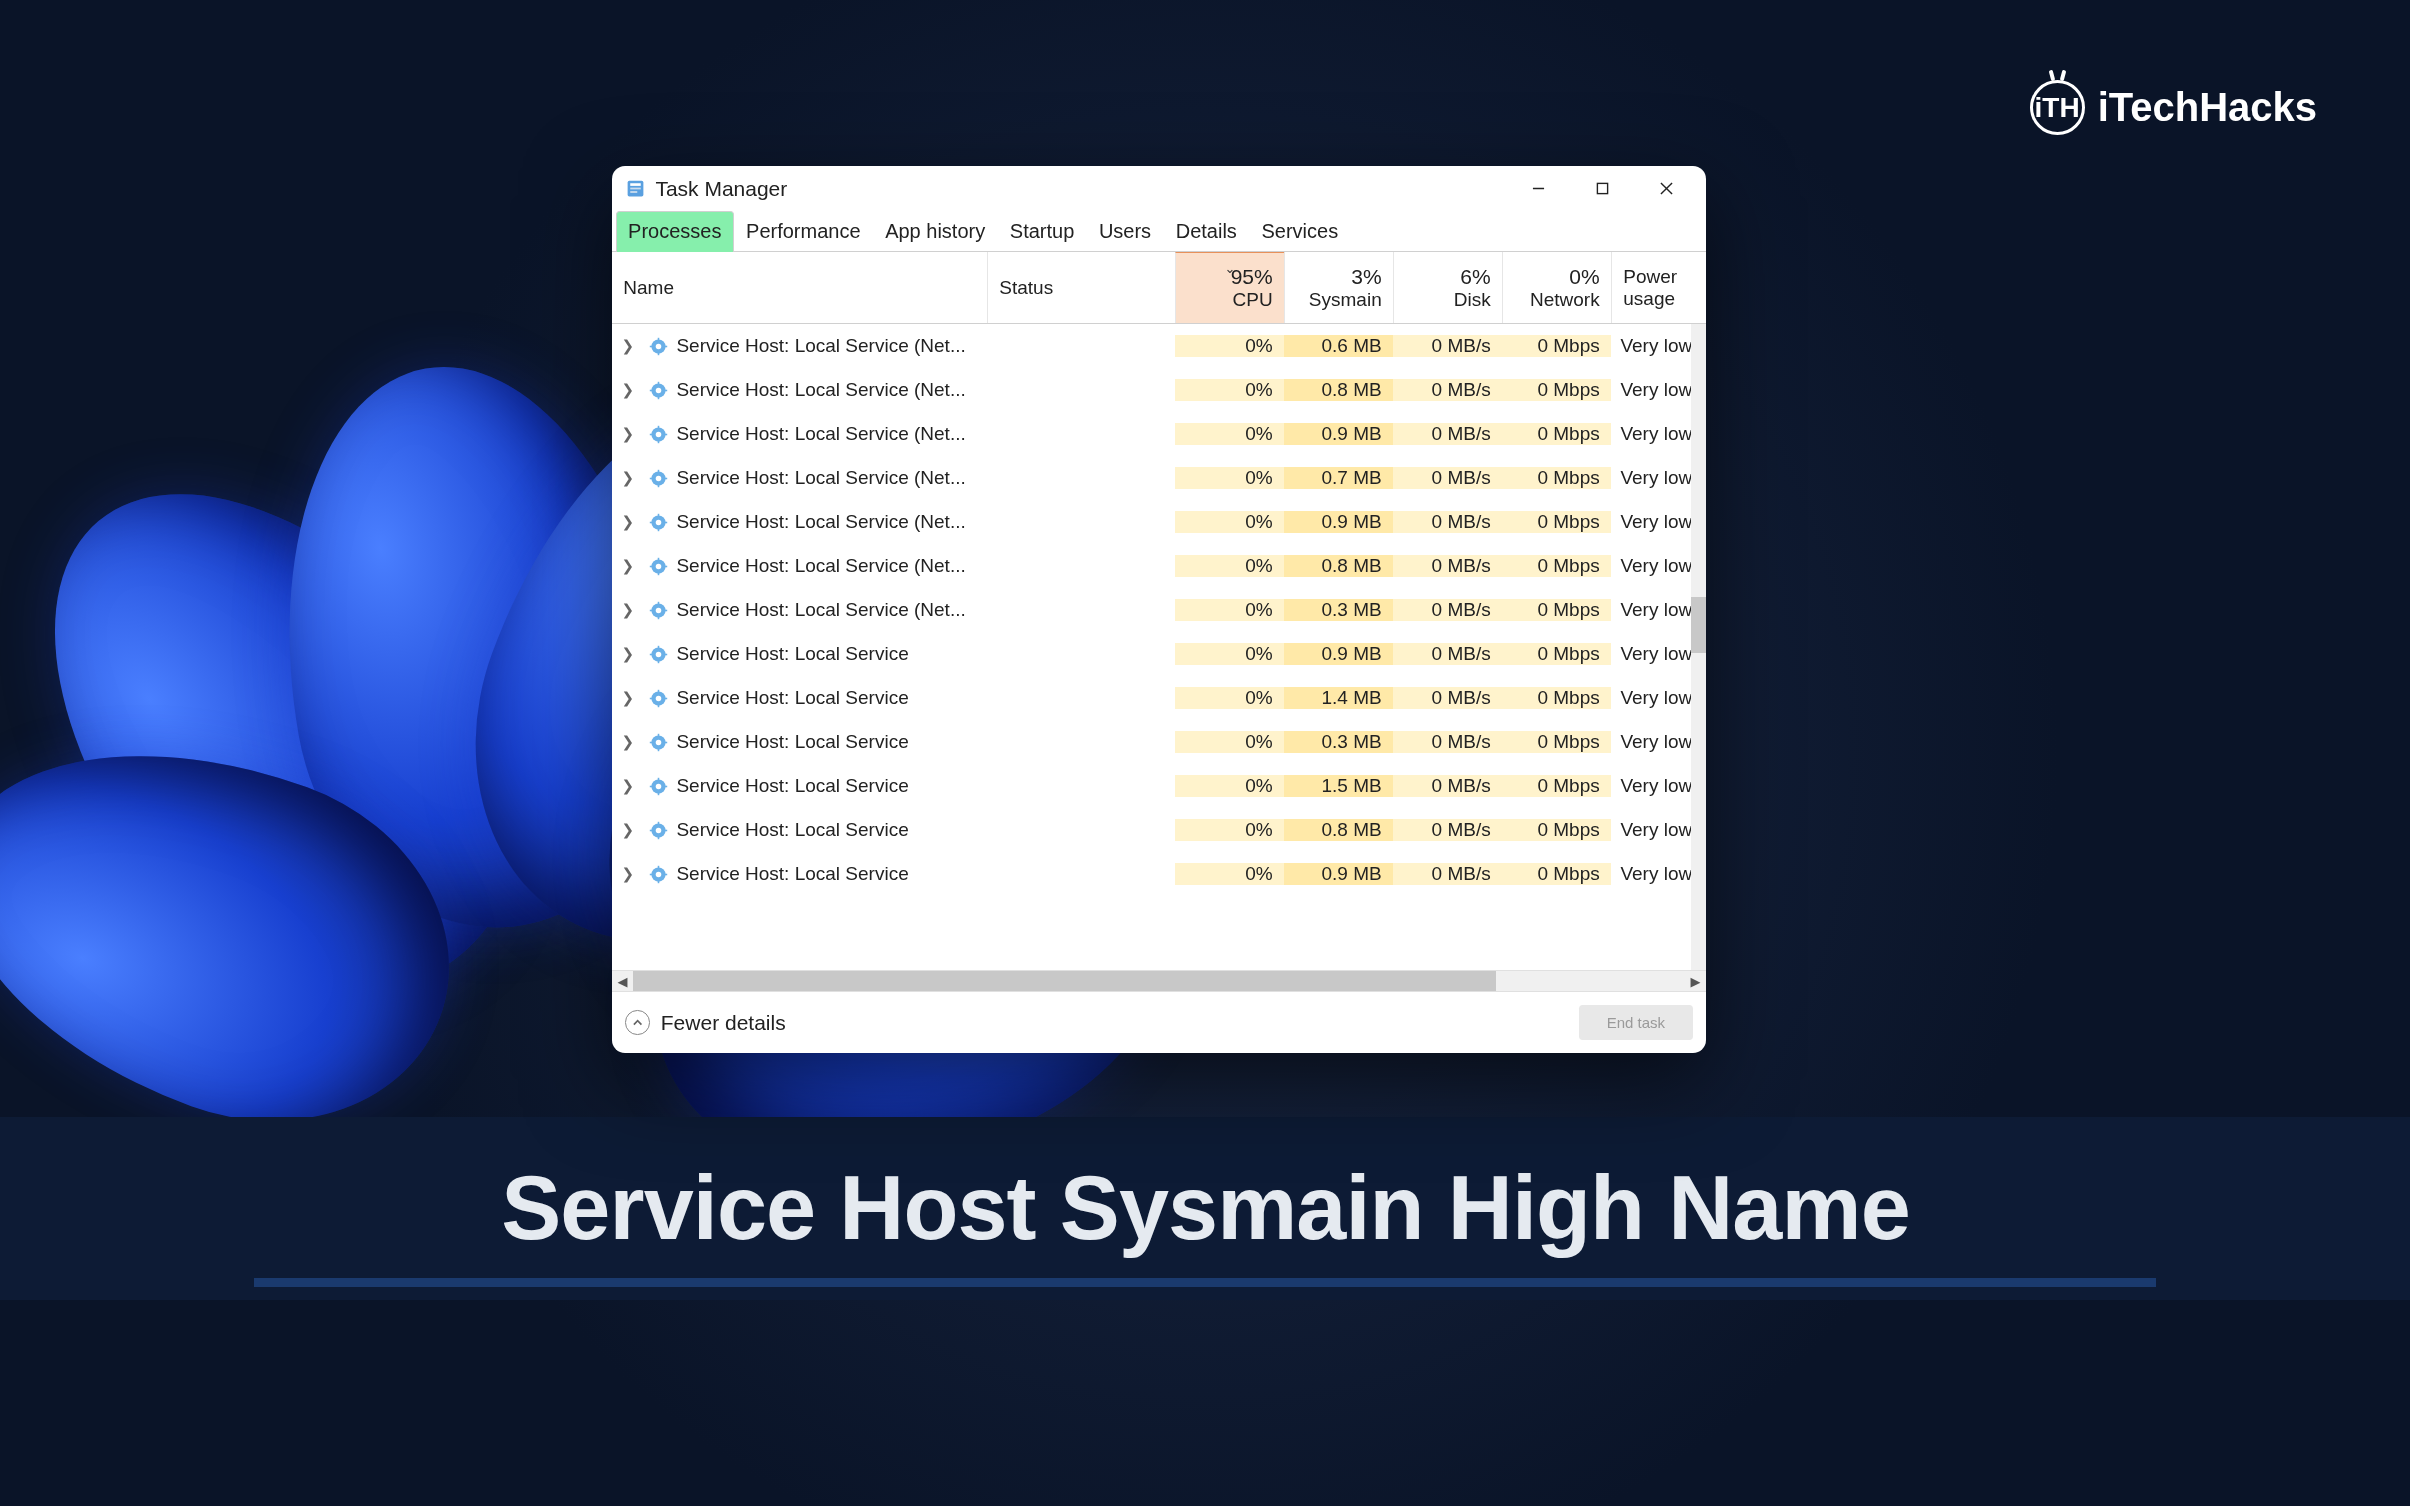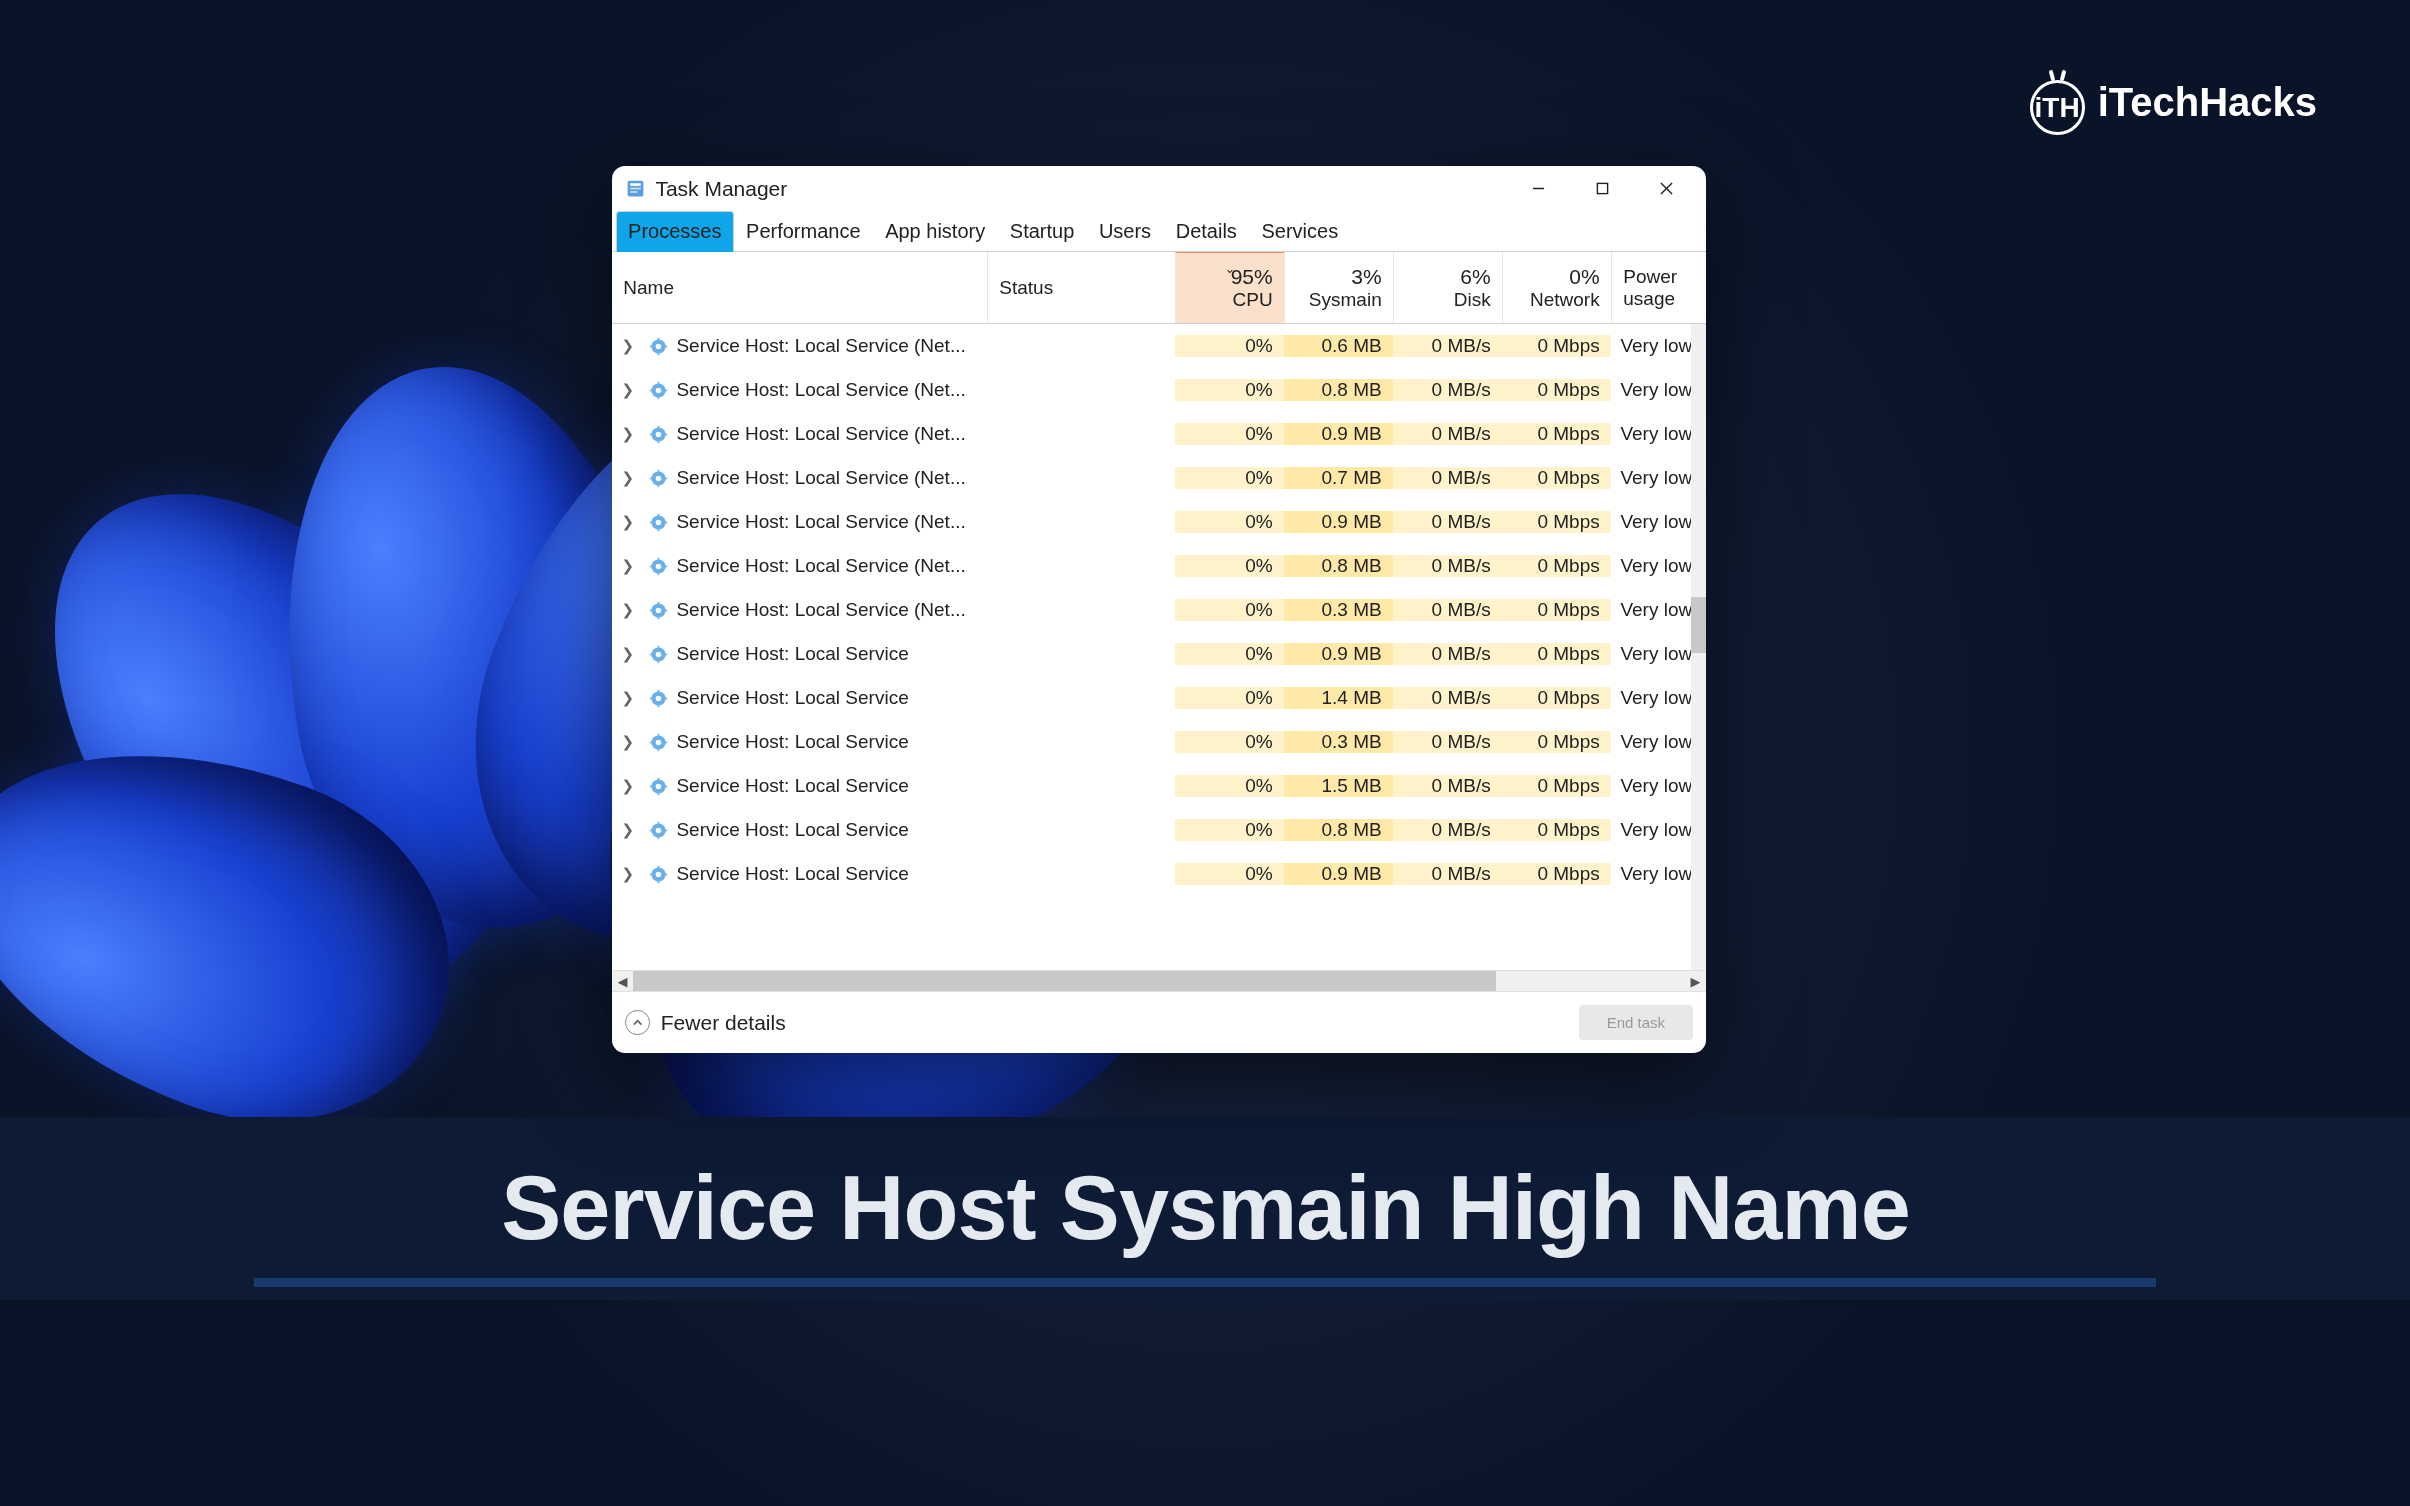--- a/index.html
+++ b/index.html
@@ -28,21 +28,21 @@
 }
 .p1 { transform: rotate(-40deg) translateY(-132px); }
 .p2 { transform: rotate(-10deg) translateY(-132px); }
 .p3 { transform: rotate(20deg) translateY(-132px); }
 .p4 { transform: rotate(50deg) translateY(-132px); }
 .p5 { transform: rotate(-70deg) translateY(-113px) scale(0.9); }
 .p6 { transform: rotate(80deg) translateY(-113px) scale(0.9); }
 .logo {
   position: absolute;
   top: 80px; right: 94px;
-  display: flex; align-items: flex-start;
+  display: flex; align-items: center;
   color: #fff;
   font-size: 40px;
   font-weight: 700;
 }
 .logo-mark {
   width: 55px; height: 55px;
   border: 3.8px solid #fff; border-radius: 50%;
   display: flex; align-items: center; justify-content: center;
   margin-right: 13px; font-size: 28px; font-weight: 900;
   position: relative;
@@ -121,21 +121,21 @@
   padding: 7.5px 11.3px 9.4px;
   font-size: 20px;
   color: #222;
   border: 0.9px solid transparent;
   border-bottom: none;
   position: relative;
   top: 0.9px;
 }
 .tab.active {
   border-color: #d0d0d0;
-  background: #0ea5e9;
+  background: #86efac;
   border-top-left-radius: 3.8px;
   border-top-right-radius: 3.8px;
 }
 .table-wrap { flex: 1; display: flex; flex-direction: column; overflow: hidden; }
 .thead {
   display: grid;
   grid-template-columns: 375px 188px 109px 109px 109px 109px 122px 15px;
   height: 72px;
   border-bottom: 0.9px solid #d0d0d0;
   font-size: 19px;

